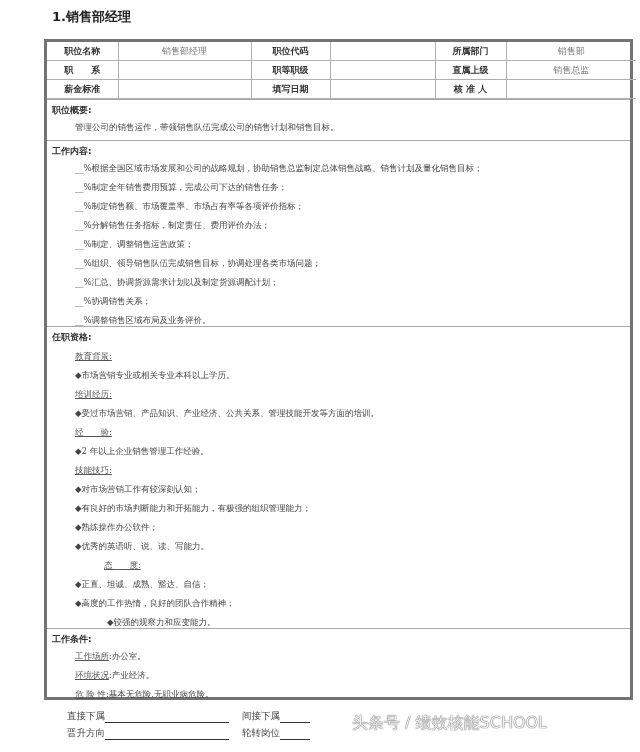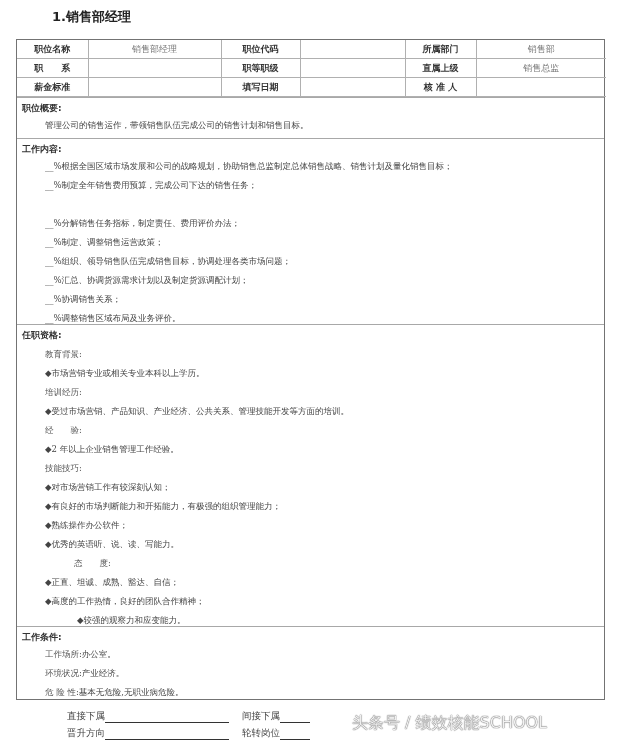--- a/index.html
+++ b/index.html
@@ -1,34 +1,34 @@
 <!DOCTYPE html>
 <html><head>
 <meta charset="utf-8">
 <style>
   html, body { margin:0; padding:0; background:#ffffff; }
   body { width:640px; height:752px; position:relative; overflow:hidden;
          font-family:"DejaVu Serif", serif; color:#333; }
   .title { position:absolute; left:52px; top:8px; font-family:"DejaVu Sans", sans-serif;
            font-size:13px; font-weight:bold; color:#222; }
-  .sheet { position:absolute; left:16px; top:39px; width:589px; height:661px;
-           border:1px solid #737373; box-sizing:border-box; }
+  .sheet { position:absolute; left:44px; top:39px; width:589px; height:661px;
+           border:3px solid #737373; box-sizing:border-box; }
   table.info { border-collapse:collapse; width:100%; table-layout:fixed; }
   table.info td { border:1px solid #b0b0b0; height:18px; padding:0; font-size:9px;
                   text-align:center; vertical-align:middle; }
   table.info tr:first-child td { border-top:none; }
   table.info td:first-child { border-left:none; }
   table.info td:last-child { border-right:none; }
   td.lbl { font-family:"DejaVu Sans", sans-serif; font-weight:bold; color:#333; }
   td.val { color:#777; font-size:8.5px; }
   .section { border-top:1px solid #a8a8a8; position:absolute; left:0; right:0; box-sizing:border-box; }
   .sec-h { font-family:"DejaVu Sans", sans-serif; font-weight:bold; font-size:9px;
            color:#333; position:absolute; left:5px; top:4px; }
   .line { position:absolute; font-size:8.5px; color:#444; white-space:nowrap; }
-  .sub { color:#555;text-align:center; }
+  .sub { text-decoration:underline; color:#555;text-align:center; }
   .footer { position:absolute; font-size:9.5px; color:#444; white-space:nowrap; }
   .uline { display:inline-block; border-bottom:1px solid #333; vertical-align:bottom; height:10px; }
   .wm { position:absolute; left:352px; top:713px; font-family:"DejaVu Sans", sans-serif;
         font-size:16px; color:rgba(255,255,255,0.92);
         text-shadow:0 0 1px #555, 0 0 1px #555; letter-spacing:0px; white-space:nowrap; }
 </style>
 </head>
 <body>
 
 <div class="title">1.销售部经理</div>
@@ -73,20 +73,21 @@
 
   <div class="section" style="top:57px;height:41px;">
     <div class="sec-h">职位概要:</div>
     <div class="line" style="left:28px;top:22px;text-align:center;">管理公司的销售运作，带领销售队伍完成公司的销售计划和销售目标。</div>
   </div>
 
   <div class="section" style="top:98px;height:186px;">
     <div class="sec-h">工作内容:</div>
     <div class="line" style="left:28px;top:22px;">__%根据全国区域市场发展和公司的战略规划，协助销售总监制定总体销售战略、销售计划及量化销售目标；</div>
     <div class="line" style="left:28px;top:41px;">__%制定全年销售费用预算，完成公司下达的销售任务；</div>
+    <div class="line" style="left:28px;top:60px;">__%制定销售额、市场覆盖率、市场占有率等各项评价指标；</div>
     <div class="line" style="left:28px;top:79px;">__%分解销售任务指标，制定责任、费用评价办法；</div>
     <div class="line" style="left:28px;top:98px;">__%制定、调整销售运营政策；</div>
     <div class="line" style="left:28px;top:117px;">__%组织、领导销售队伍完成销售目标，协调处理各类市场问题；</div>
     <div class="line" style="left:28px;top:136px;">__%汇总、协调货源需求计划以及制定货源调配计划；</div>
     <div class="line" style="left:28px;top:155px;">__%协调销售关系；</div>
     <div class="line" style="left:28px;top:174px;">__%调整销售区域布局及业务评价。</div>
   </div>
 
   <div class="section" style="top:284px;height:302px;">
     <div class="sec-h">任职资格:</div>

